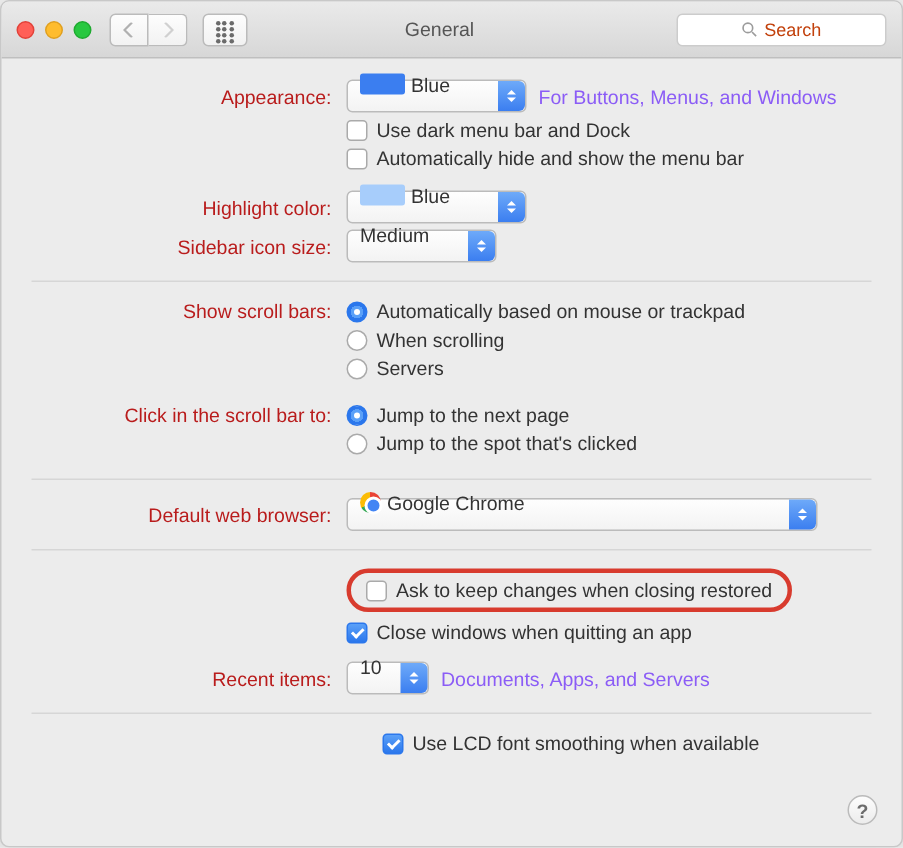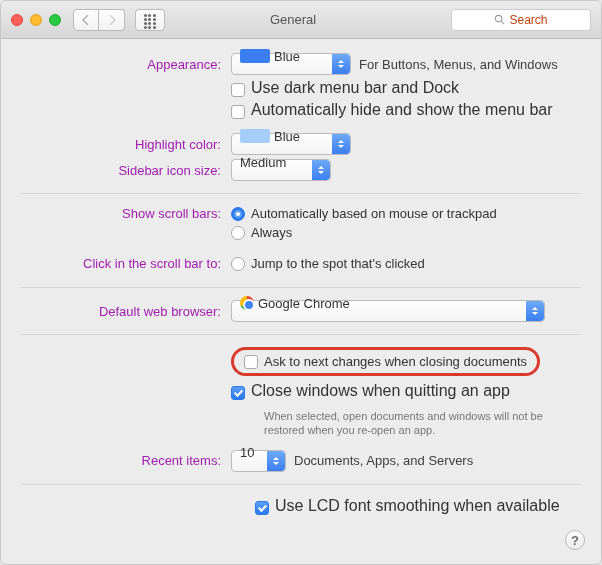--- a/index.html
+++ b/index.html
@@ -67,21 +67,21 @@
 
   .content { padding: 14px 20px 10px 20px; }
   .row {
     display: flex; align-items: center;
     margin-bottom: 4px;
   }
   .label-col {
     width: 210px;
     text-align: right;
     padding-right: 10px;
-    color: #a21caf;
+    color: #b91c1c;
   }
   .field-col { flex: 1; display: flex; align-items: center; gap: 8px; }
 
   .select {
     height: 22px;
     background: linear-gradient(#fefefe,#f3f3f3);
     border: 1px solid #bbb;
     border-radius: 4px;
     display: inline-flex; align-items: center;
     padding: 0 22px 16px 8px;
@@ -99,21 +99,21 @@
     content: ''; width: 0; height: 0;
     border-left: 3px solid transparent; border-right: 3px solid transparent;
   }
   .select .arrows::before { border-bottom: 3px solid #fff; margin-bottom: 2px; }
   .select .arrows::after  { border-top: 3px solid #fff; }
   .color-swatch {
     width: 30px; height: 14px; border-radius: 2px; margin-right: 4px;
   }
   .select.wide { width: 314px; }
 
-  .checkbox-row { display: flex; align-items: flex-end; gap: 6px; font-size: 16px; }
+  .checkbox-row { display: flex; align-items: center; gap: 6px; font-size: 13px; }
   .chk {
     width: 14px; height: 14px; border: 1px solid #aaa; border-radius: 3px; background: #fff;
     display: inline-flex; align-items: center; justify-content: center; flex-shrink: 0;
   }
   .chk.checked { background: linear-gradient(#5aa0f8,#2b77ec); border-color: #2b77ec; }
   .chk.checked::after {
     content: ''; width: 3px; height: 6px; border: solid #fff;
     border-width: 0 2px 2px 0; transform: rotate(45deg) translate(-0.5px,-0.5px);
   }
 
@@ -128,21 +128,21 @@
 
   hr.sep { border: none; border-top: 1px solid #d6d6d6; margin: 12px 0; }
 
   .highlight-circle {
     border: 3px solid #d83b2e; border-radius: 18px;
     padding: 4px 10px; display: inline-flex; align-items: center; gap: 6px;
   }
   .helper-text { font-size: 11px; color: #777; margin-top: 3px; line-height: 1.3; }
   .small-select { width: 55px; }
 
-  .suffix-text { font-size: 13px; color: #404040; }
+  .suffix-text { font-size: 13px; color: #8b5cf6; }
 
   .help-btn {
     position: absolute;
     right: 16px; bottom: 14px;
     width: 20px; height: 20px; border-radius: 50%;
     background: linear-gradient(#fdfdfd,#ececec);
     border: 1px solid #bbb;
     display: flex; align-items: center; justify-content: center;
     color: #6c6c6c; font-size: 13px; font-weight: 600;
   }
@@ -264,30 +264,38 @@
 
     <div class="row" style="align-items:flex-start">
       <div class="label-col">Show scroll bars:</div>
       <div class="field-col" style="flex-direction:column; align-items:flex-start; gap:0">
         <div class="radio-row">
           <span class="radio checked"></span>
           <span>Automatically based on mouse or trackpad</span>
         </div>
         <div class="radio-row">
           <span class="radio"></span>
-          <span>Always</span>
+          <span>When scrolling</span>
+        </div>
+        <div class="radio-row">
+          <span class="radio"></span>
+          <span>Servers</span>
         </div>
       </div>
     </div>
 
     <div style="height:8px"></div>
 
     <div class="row" style="align-items:flex-start">
       <div class="label-col">Click in the scroll bar to:</div>
       <div class="field-col" style="flex-direction:column; align-items:flex-start; gap:0">
+        <div class="radio-row">
+          <span class="radio checked"></span>
+          <span>Jump to the next page</span>
+        </div>
         <div class="radio-row">
           <span class="radio"></span>
           <span>Jump to the spot that's clicked</span>
         </div>
       </div>
     </div>
 
     <hr class="sep">
 
     <div class="row">
@@ -301,27 +309,26 @@
       </div>
     </div>
 
     <hr class="sep">
 
     <div class="row">
         <div class="label-col"></div>
       <div class="field-col" style="flex-direction:column; align-items:flex-start; gap:6px">
         <div class="highlight-circle">
           <span class="chk"></span>
-          <span>Ask to next changes when closing documents</span>
+          <span>Ask to keep changes when closing restored</span>
         </div>
         <div class="checkbox-row" style="">
           <span class="chk checked"></span>
           <span>Close windows when quitting an app</span>
         </div>
-        <div class="helper-text" style="margin-left:33px; max-width:320px">When selected, open documents and windows will not be restored when you re-open an app.</div>
       </div>
     </div>
 
     <div style="height:8px"></div>
 
     <div class="row">
       <div class="label-col">Recent items:</div>
       <div class="field-col">
         <div class="select small-select">
           <span>10</span>

